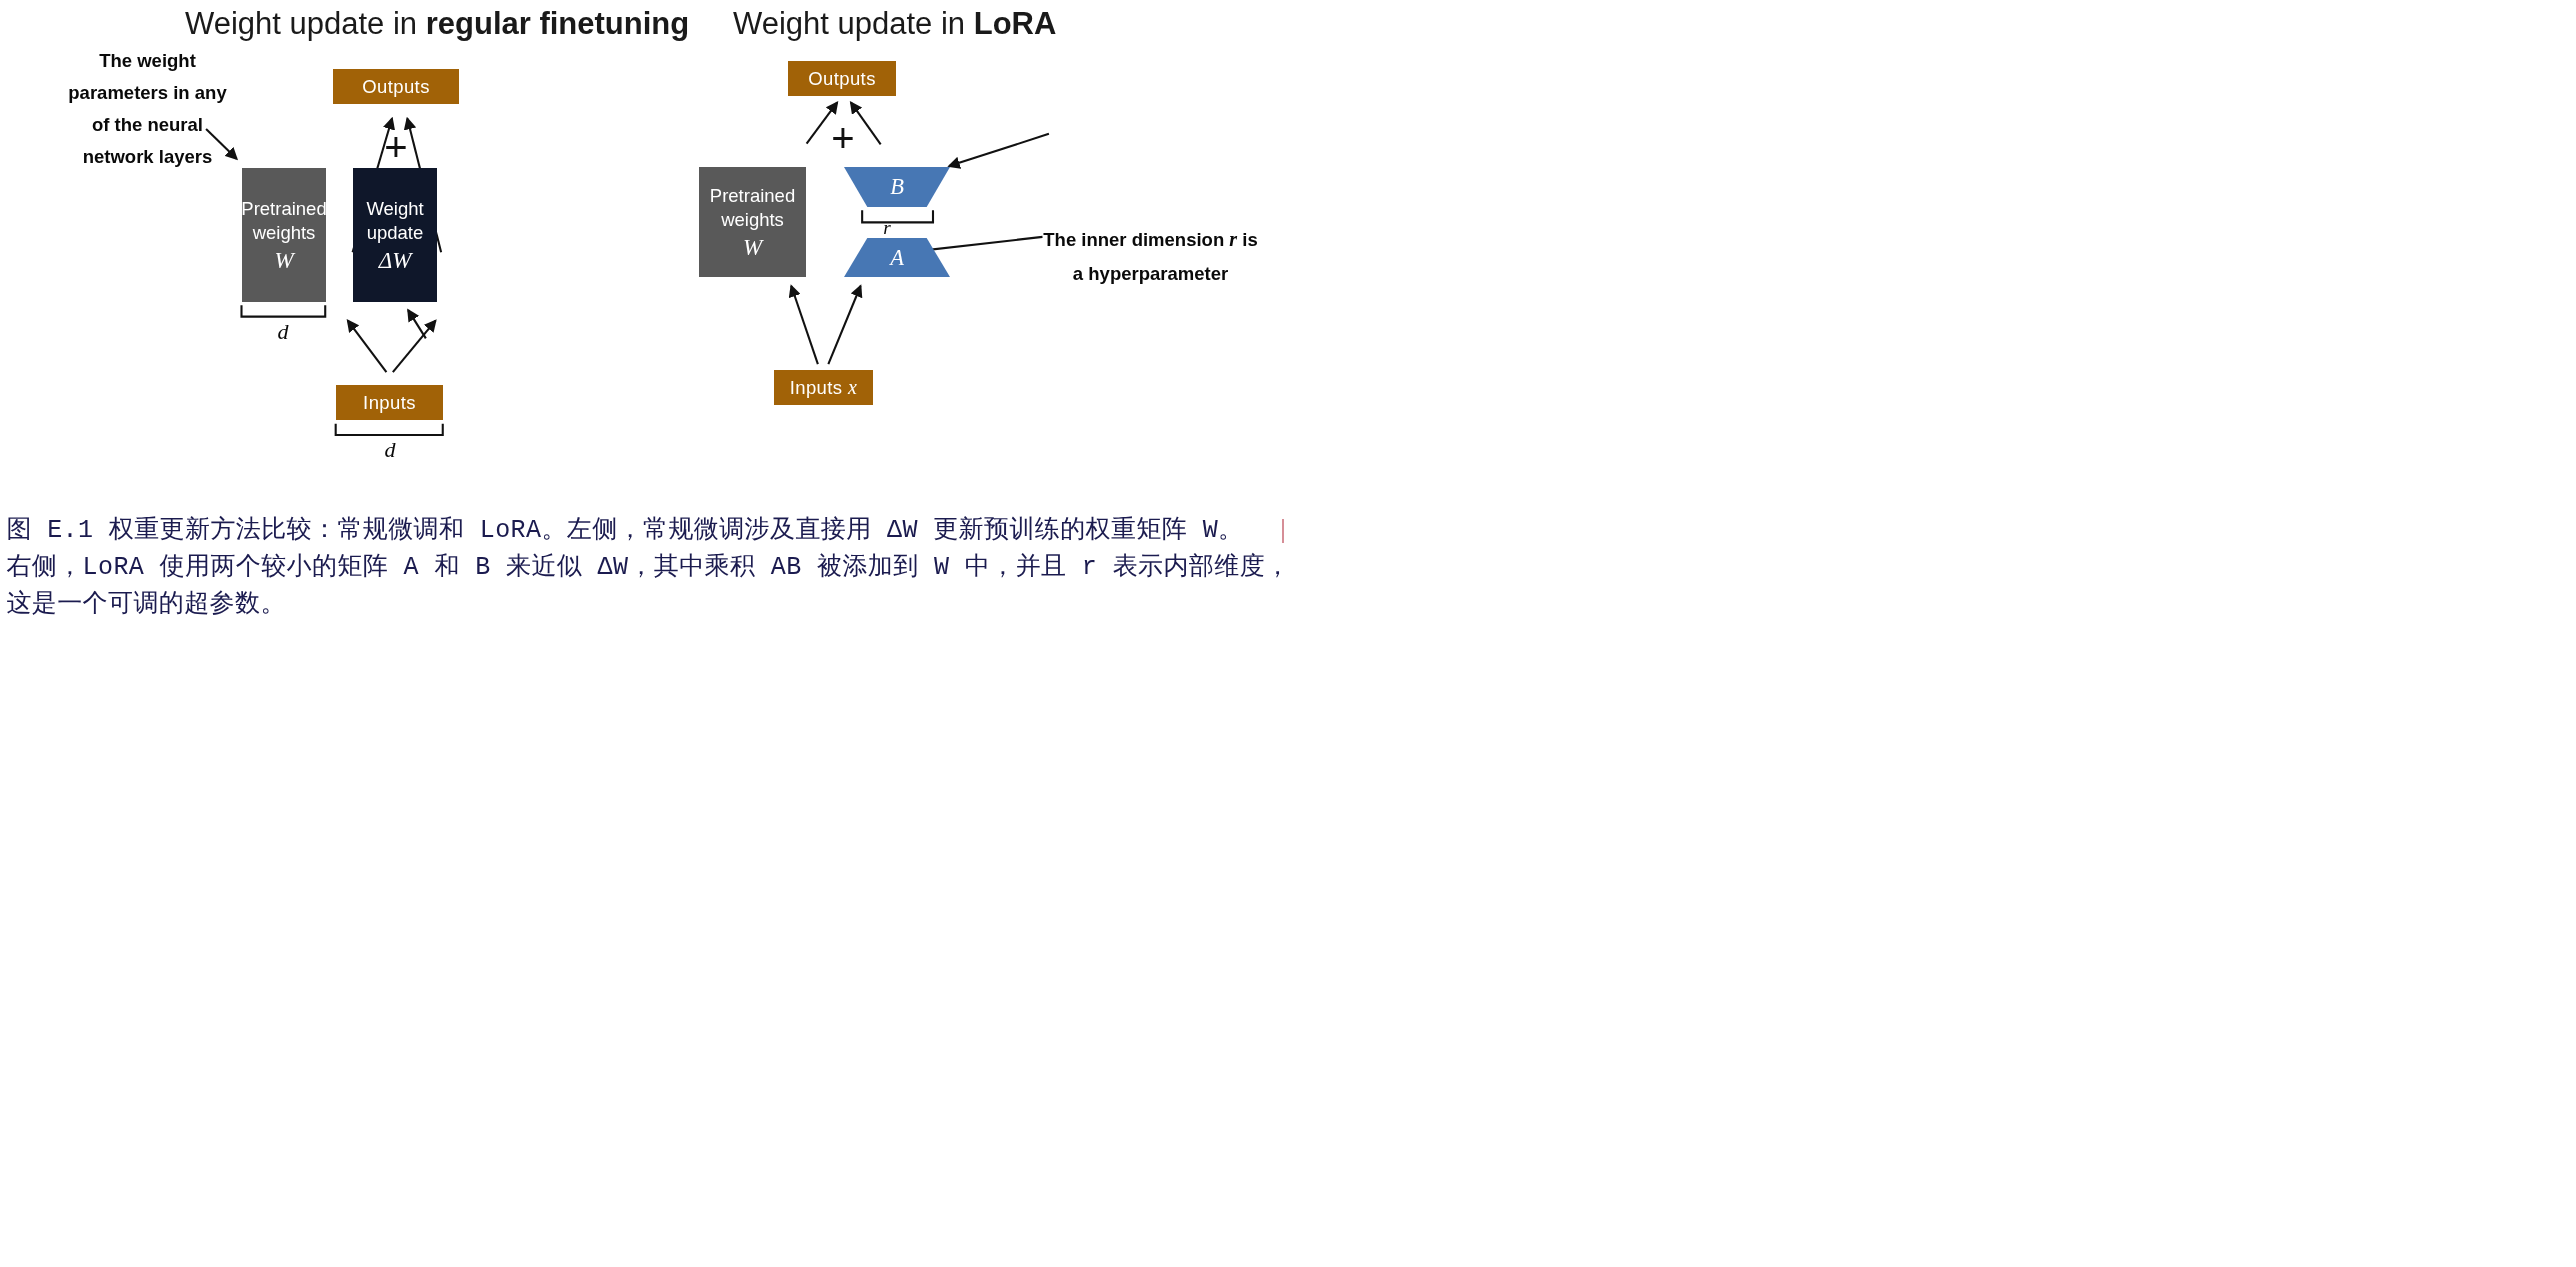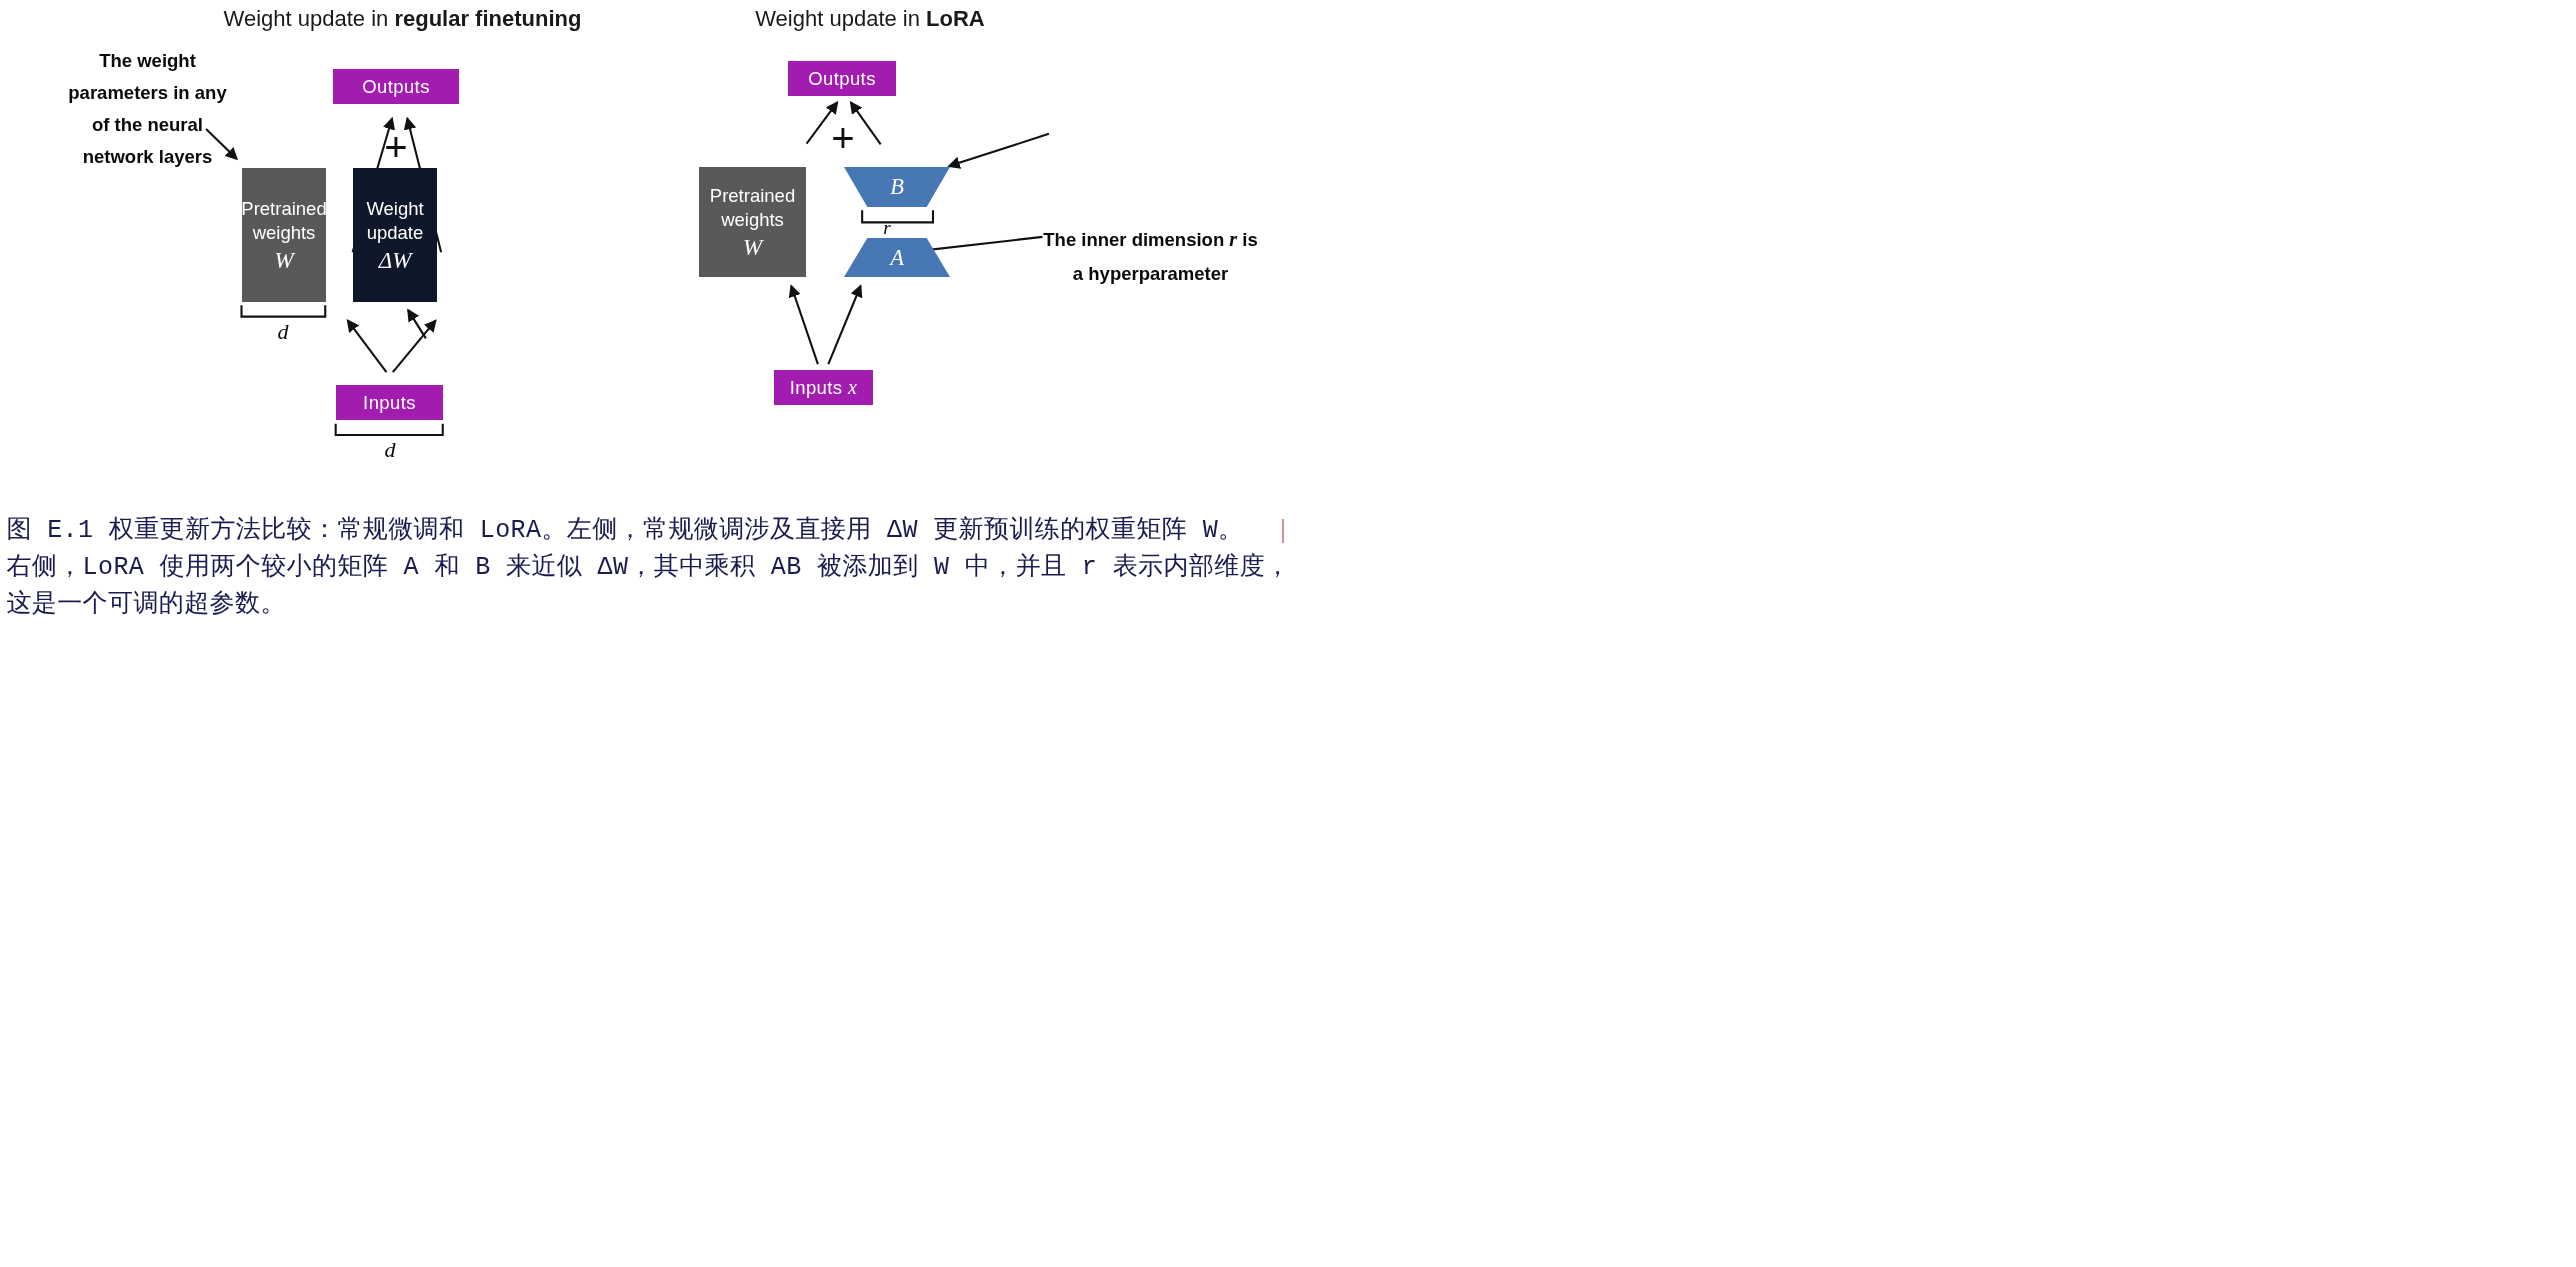--- a/index.html
+++ b/index.html
@@ -1,24 +1,24 @@
 <!DOCTYPE html>
 <html style="font-size:13px"><head>
 <meta charset="utf-8">
 <style>
   html,body{margin:0;padding:0;background:#ffffff;}
   .stage{position:relative;width:1288px;height:634px;background:#fff;overflow:hidden;
          font-family:"Liberation Sans","DejaVu Sans",sans-serif;color:#111;}
   .abs{position:absolute;}
   .overlay{position:absolute;left:0;top:0;width:1288px;height:634px;pointer-events:none;}
-  .title{font-size:22px;color:#1a1a1a;text-align:center;white-space:nowrap;}
+  .title{font-size:31px;color:#1a1a1a;text-align:center;white-space:nowrap;}
   .title b{font-weight:700;}
   .ann{font-weight:700;font-size:18.5px;line-height:32px;text-align:center;color:#0a0a0a;}
   .ann .m{font-family:"Liberation Serif","DejaVu Serif",serif;font-style:italic;font-weight:700;font-size:20px;}
-  .blackbox{background:#a21caf;color:#fff;display:flex;align-items:center;justify-content:center;
+  .blackbox{background:#a16207;color:#fff;display:flex;align-items:center;justify-content:center;
             font-size:18.5px;letter-spacing:0.4px;text-align:center;}
   .blackbox .m{font-family:"Liberation Serif","DejaVu Serif",serif;font-style:italic;font-size:20px;margin-left:5.6px;}
   .bigbox{display:flex;flex-direction:column;align-items:center;justify-content:center;color:#fff;
           font-size:18.5px;line-height:24px;text-align:center;}
   .bigbox .sym{font-family:"Liberation Serif","DejaVu Serif",serif;font-style:italic;font-size:23px;margin-top:3.2px;}
   .graybox{background:#595959;}
   .bluebox{background:#0f172a;}
   .trap{background:#4777B4;display:flex;align-items:center;justify-content:center;color:#fff;
         font-family:"Liberation Serif","DejaVu Serif",serif;font-style:italic;font-size:22.5px;}
   .trap-b{clip-path:polygon(0% 0%,100% 0%,78% 100%,22% 100%);}

